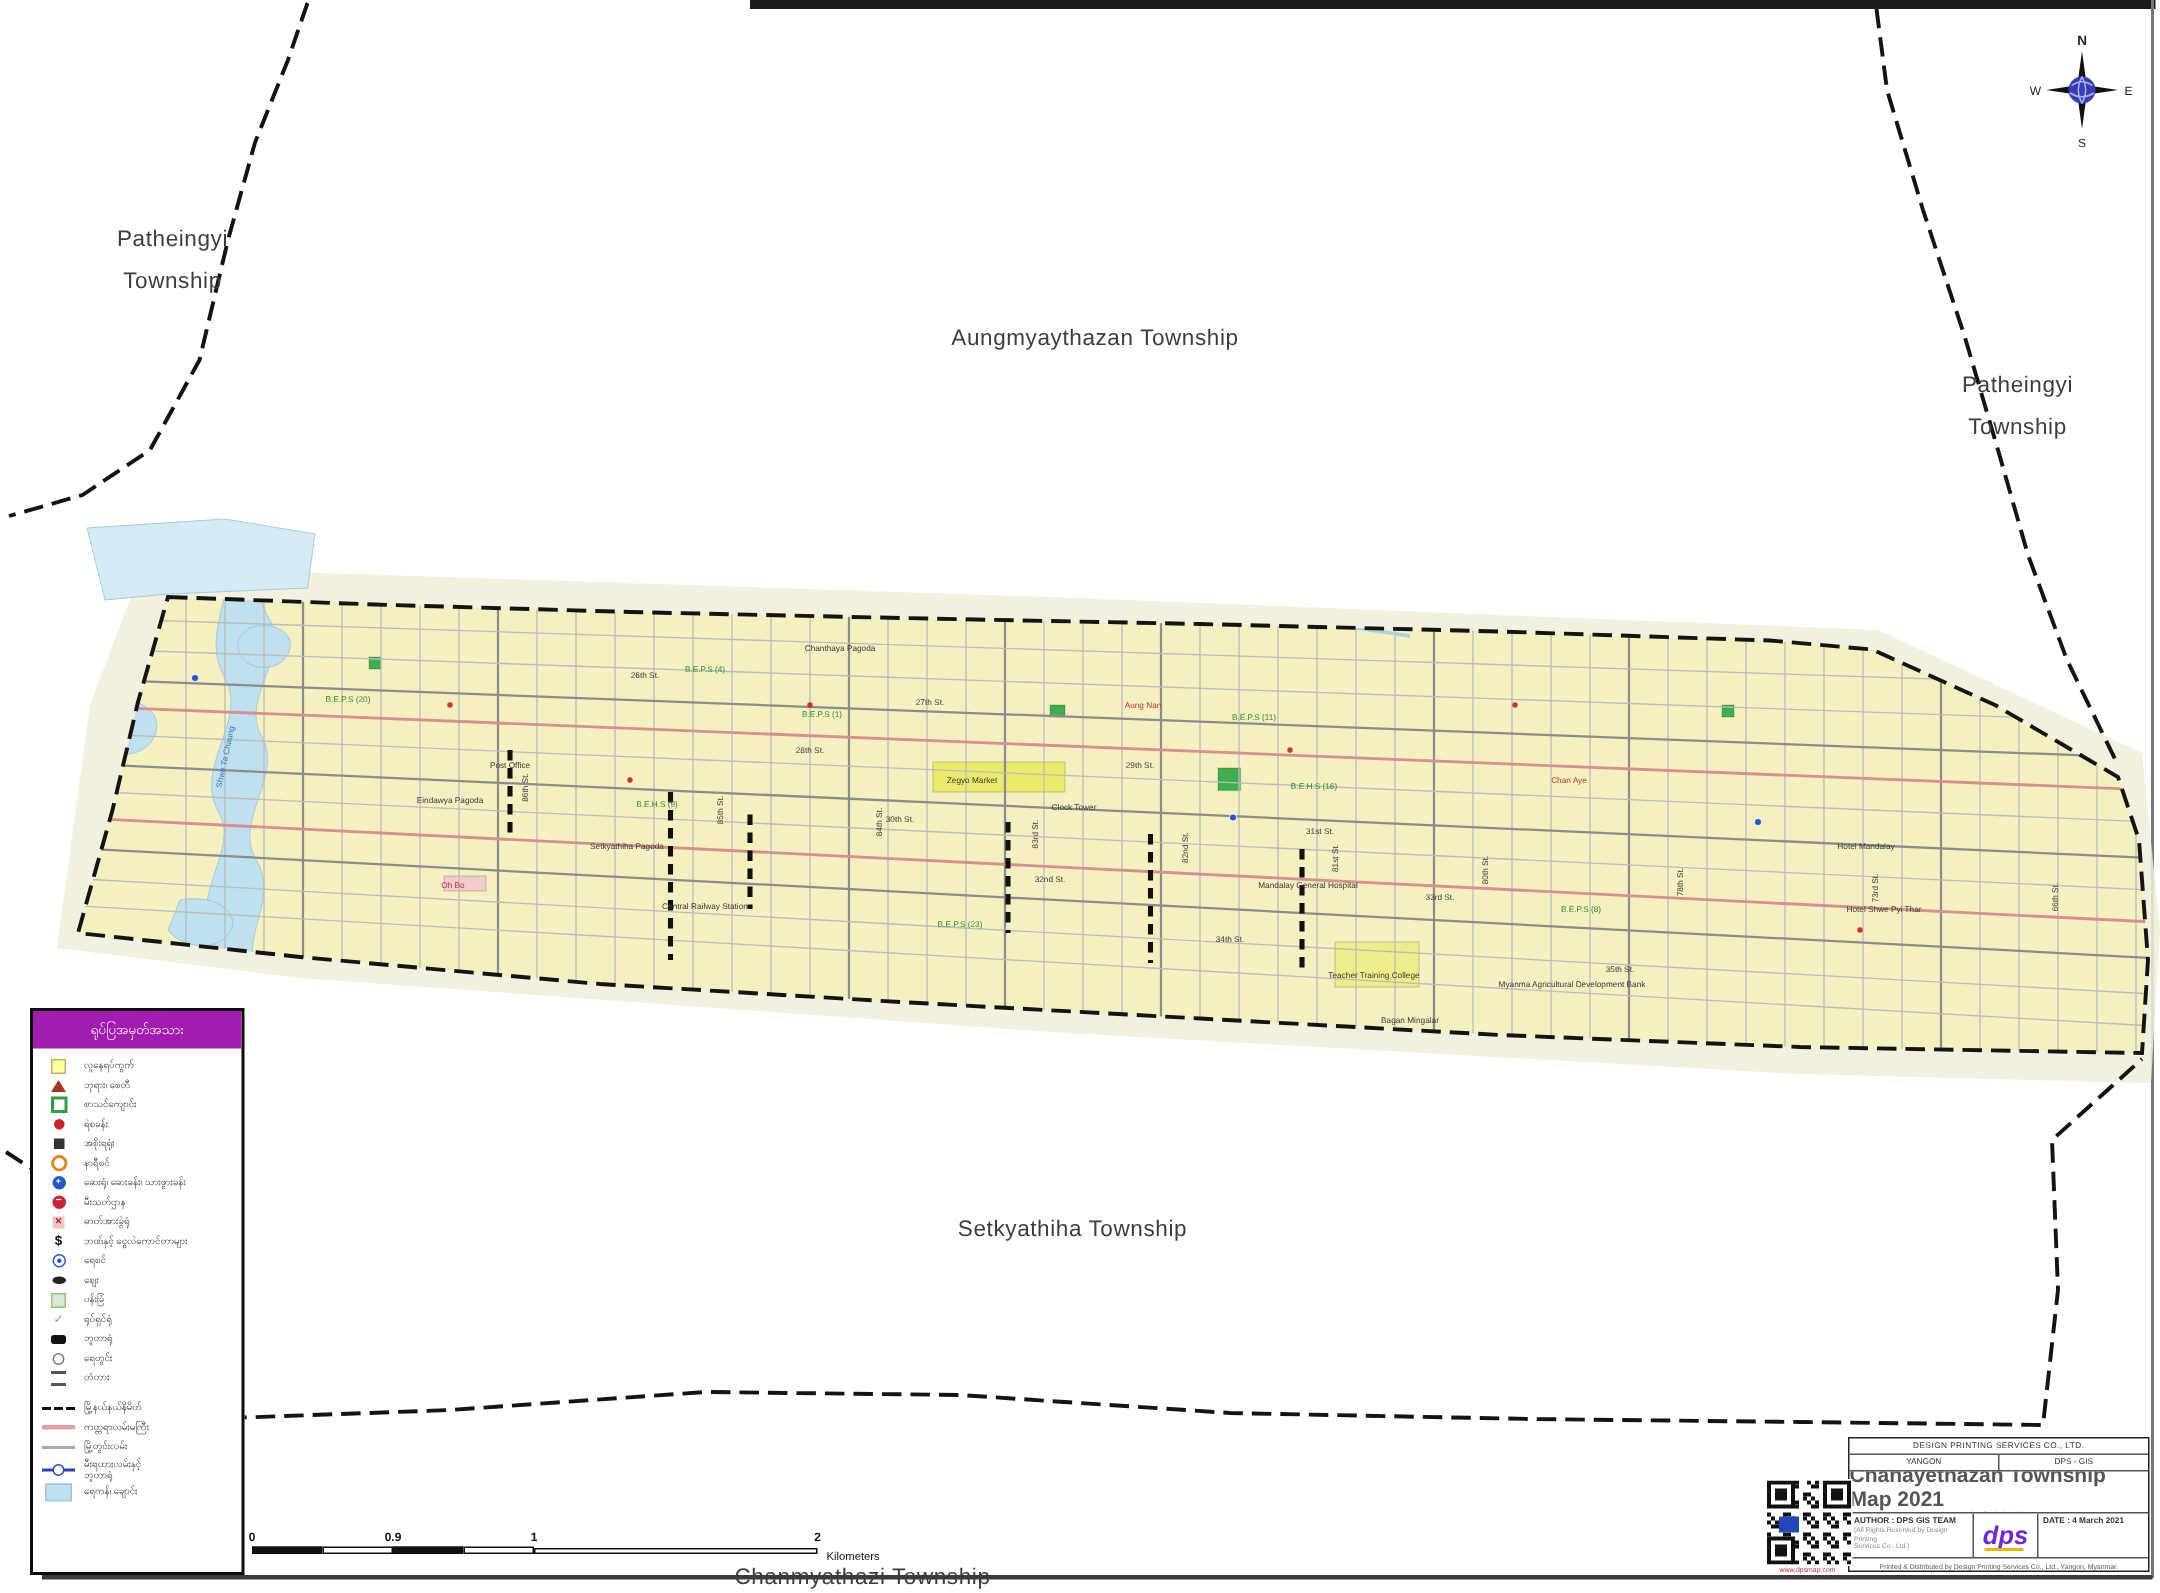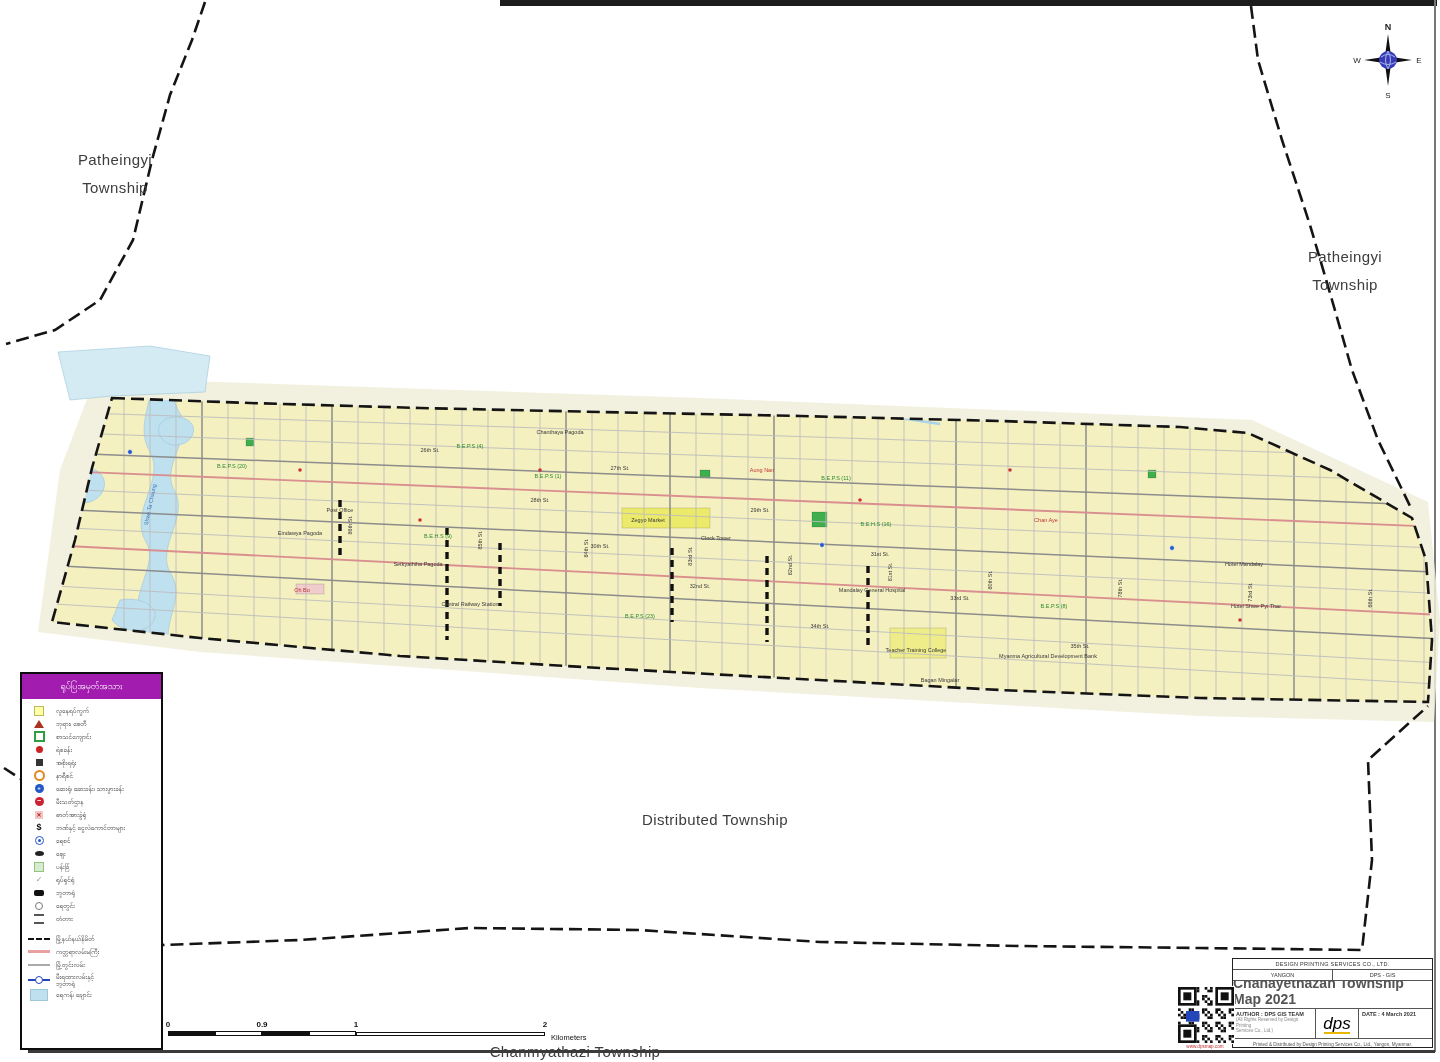--- a/index.html
+++ b/index.html
@@ -70,21 +70,21 @@
   .tb-r3{height:27px;flex-direction:column;gap:1px;}
   .tb-title{font-size:14px;color:#555;font-weight:bold;}
   .tb-scale{font-size:6px;color:#c98a00;font-weight:bold;}
   .tb-r4{height:29px;align-items:stretch;}
   .tb-r4 .c1{flex:0 0 76px;border-right:1px solid #555;padding:2px 3px;}
   .tb-r4 .c2{flex:0 0 42px;border-right:1px solid #555;display:flex;align-items:center;justify-content:center;}
   .tb-r4 .c3{flex:1;padding:2px 3px;}
   .tb-author{font-size:5.5px;font-weight:bold;}
   .tb-note{font-size:4.5px;color:#888;line-height:5.5px;}
   .tb-r5{height:10px;border-bottom:none;font-size:4.6px;color:#555;}
-  .dps-logo{font-weight:normal;font-style:italic;font-size:17px;color:#000000;position:relative;line-height:17px;}
+  .dps-logo{font-weight:bold;font-style:italic;font-size:17px;color:#6d28d9;position:relative;line-height:17px;}
   .dps-logo::after{content:"";position:absolute;left:1px;bottom:-2px;width:26px;height:2px;background:#e8b800;}
   
   .qr{position:absolute;left:1177px;top:986px;width:56px;height:56px;z-index:6;background:#fff;padding:1px;}
   .qr-cap{position:absolute;left:1175px;top:1044px;width:60px;text-align:center;font-size:4.6px;color:#c03030;z-index:6;}
 </style>
 </head>
 <body>
 
 <div class="page">
 
@@ -254,26 +254,29 @@
     <polygon points="14,44 34,41 38,44 34,47" fill="#111"></polygon>
     <polygon points="62,44 42,41 38,44 42,47" fill="#111"></polygon>
     <circle cx="38" cy="44" r="9" fill="#3a3ab8"></circle>
     <path d="M31,41 Q38,36 45,41 M30,46 Q38,51 46,46 M38,35 Q33,44 38,53 M38,35 Q43,44 38,53" stroke="#9fb8e8" stroke-width="1" fill="none"></path>
   </svg>
 
   <div class="town" style="left:50px;top:146px;width:130px;z-index:3">
     <div>Patheingyi</div>
     <div>Township</div>
   </div>
+  <div class="town" style="left:590px;top:212px;width:280px;z-index:3">
+    <div>Aungmyaythazan Township</div>
+  </div>
   <div class="town" style="left:1284px;top:243px;width:122px;z-index:3">
     <div>Patheingyi</div>
     <div>Township</div>
   </div>
   <div class="town" style="left:575px;top:806px;width:280px;z-index:3">
-    <div>Distributed Township</div>
+    <div>Setkyathiha Township</div>
   </div>
   <div class="town" style="left:445px;top:1038px;width:260px;z-index:3">
     <div>Chanmyathazi Township</div>
   </div>
 
   <div class="legend">
     <div class="lg-head">ရုပ်ပြအမှတ်အသား</div>
     <div class="lg-body" id="legend-body">
         <div class="lg-row">
           <span class="lg-ic">

